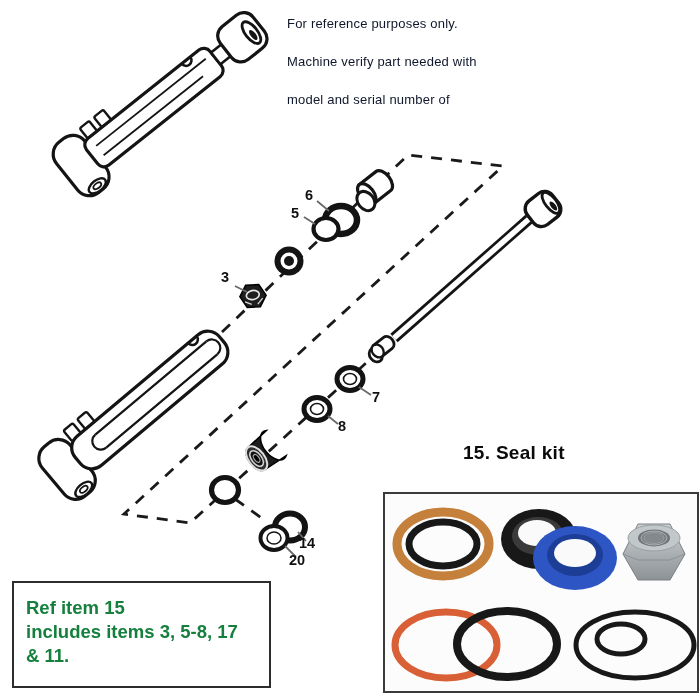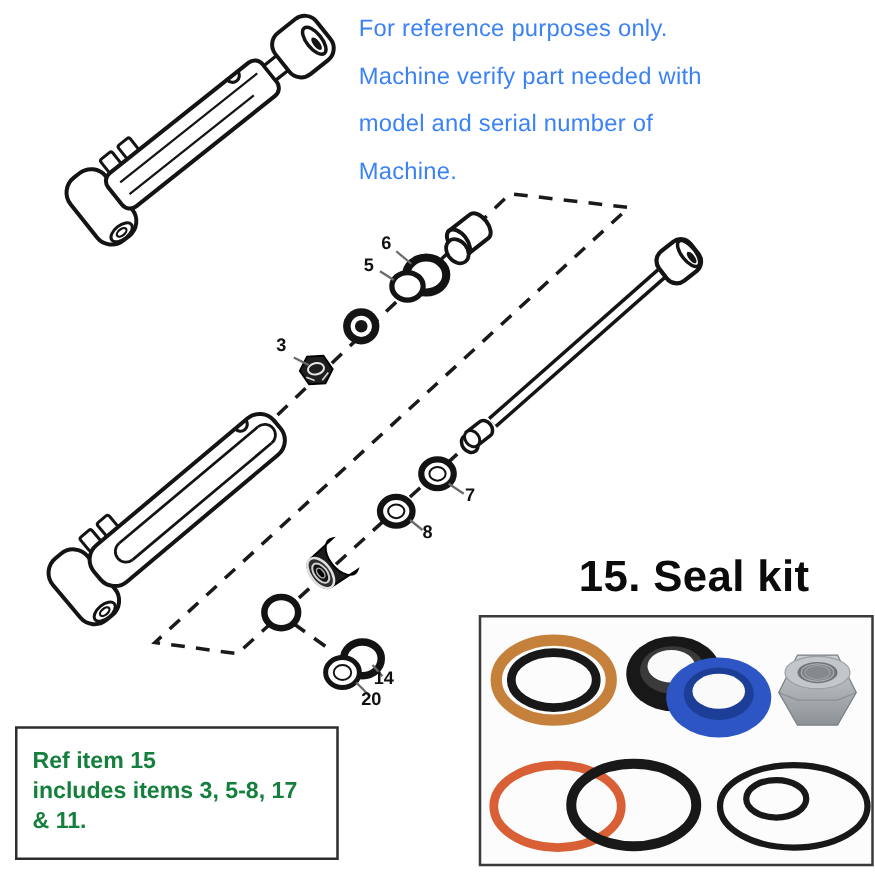--- a/index.html
+++ b/index.html
@@ -6,30 +6,30 @@
   body{
     width:700px;height:700px;position:relative;overflow:hidden;
     background:#ffffff;
     font-family:"Liberation Sans", sans-serif;
     color:#141414;
   }
   .abs{position:absolute;}
   svg{display:block;}
   .disclaimer{
     left:287px;top:5px;width:300px;
-    font-size:19px;font-weight:500;color:#3b82f6;letter-spacing:.2px;
+    font-size:13px;font-weight:500;color:#0f172a;letter-spacing:.2px;
   }
   .disclaimer div{height:38px;line-height:38px;white-space:nowrap;}
   .plabel{
     position:absolute;font-size:14.5px;font-weight:700;color:#101010;
     line-height:14px;
   }
   .sealkit-title{
     left:463px;top:442px;
-    font-size:35px;font-weight:600;color:#0b0b0b;letter-spacing:.3px;
+    font-size:19px;font-weight:600;color:#0b0b0b;letter-spacing:.3px;
     white-space:nowrap;
   }
   .refbox{
     left:12px;top:581px;width:259px;height:107px;
     border:2.5px solid #2d2d2d;box-sizing:border-box;
     padding:13px 0 0 12px;
     font-size:18.5px;font-weight:600;line-height:24px;color:#15803d;
     background:#fff;
   }
   .photo{
@@ -155,21 +155,20 @@
   <span class="plabel" style="left:372px;top:390px">7</span>
   <span class="plabel" style="left:338px;top:419px">8</span>
   <span class="plabel" style="left:299px;top:536px">14</span>
   <span class="plabel" style="left:289px;top:553px">20</span>
 </div>
 
 <div class="abs disclaimer">
   <div>For reference purposes only.</div>
   <div>Machine verify part needed with</div>
   <div>model and serial number of</div>
-  <div>Machine.</div>
 </div>
 
 <div class="abs sealkit-title">15. Seal kit</div>
 
 <div class="abs photo">
   <svg width="312" height="197" viewBox="0 0 312 197">
     <defs>
       <linearGradient id="nutGrad" x1="0" y1="0" x2="0" y2="1">
         <stop offset="0" stop-color="#ccd1d4"></stop>
         <stop offset="1" stop-color="#8d9296"></stop>

